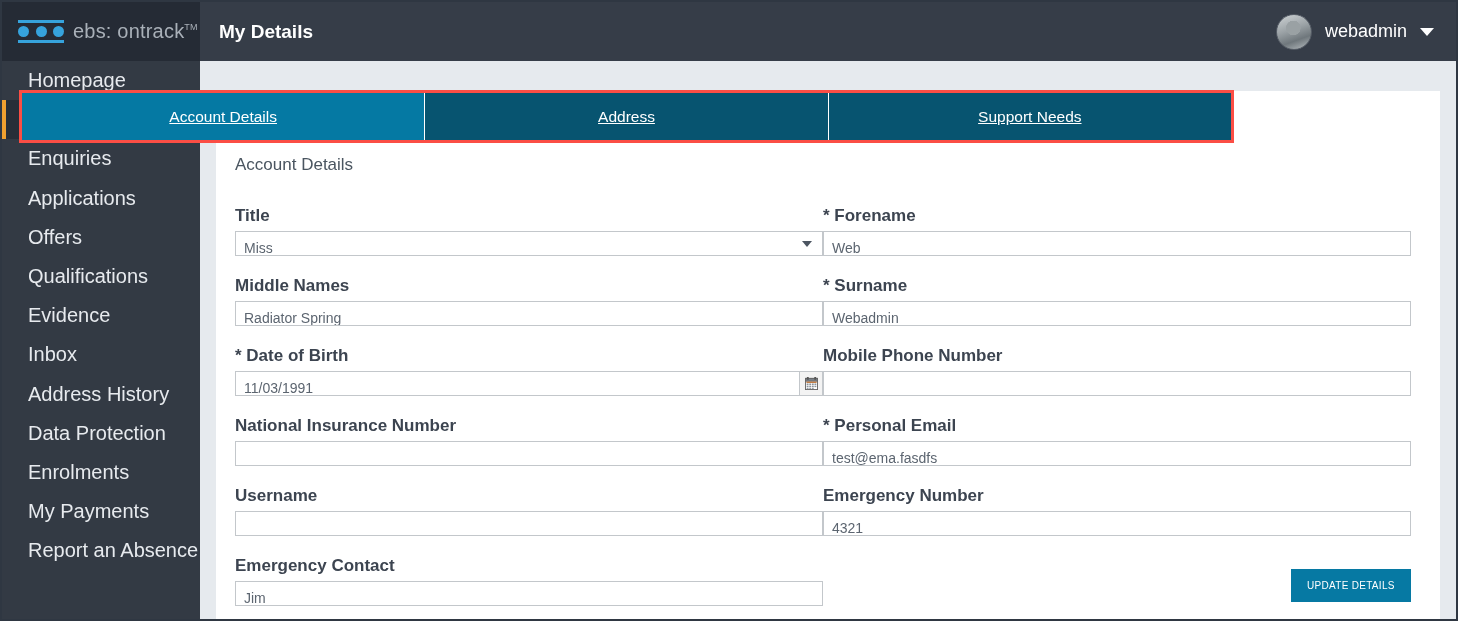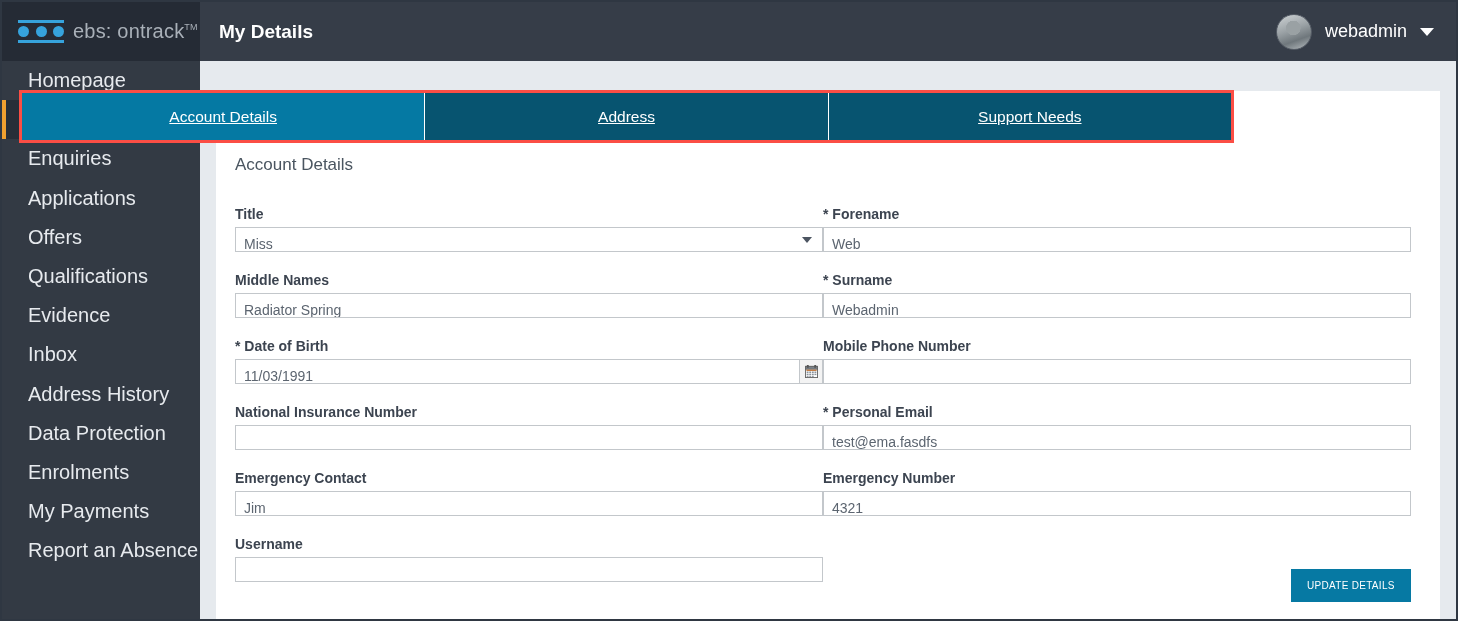--- a/index.html
+++ b/index.html
@@ -157,21 +157,21 @@
     left: 233px; top: 153px;
     font-size: 17px;
     color: #4a5560;
   }
   .col-left  { position: absolute; left: 233px; top: 204px; width: 588px; }
   .col-right { position: absolute; left: 821px; top: 204px; width: 588px; }
 
   .field { margin-bottom: 20px; }
   .field label {
     display: block;
-    font-size: 14px;
+    font-size: 17px;
     font-weight: bold;
     color: #3c4450;
     margin-bottom: 5px;
   }
   .ctrl {
     position: relative;
     width: 100%;
     height: 25px;
     border: 1px solid #c3c7cb;
     background: #ffffff;
@@ -342,32 +342,32 @@
             </svg>
           </span>
         </div>
       </div>
       <div class="field">
         <label>National Insurance Number</label>
         <div class="ctrl">
           <span class="val"></span>
         </div>
       </div>
-      <div class="field">
-        <label>Emergency Contact</label>
-        <div class="ctrl">
-          <span class="val">Jim</span>
-        </div>
-      </div>
       <div class="field username-field">
         <label>Username</label>
         <div class="ctrl">
           <span class="val"></span>
         </div>
       </div>
+      <div class="field">
+        <label>Emergency Contact</label>
+        <div class="ctrl">
+          <span class="val">Jim</span>
+        </div>
+      </div>
     </div>
   <div class="col-right" id="col-right">
       <div class="field">
         <label>* Forename</label>
         <div class="ctrl">
           <span class="val">Web</span>
         </div>
       </div>
       <div class="field">
         <label>* Surname</label>

